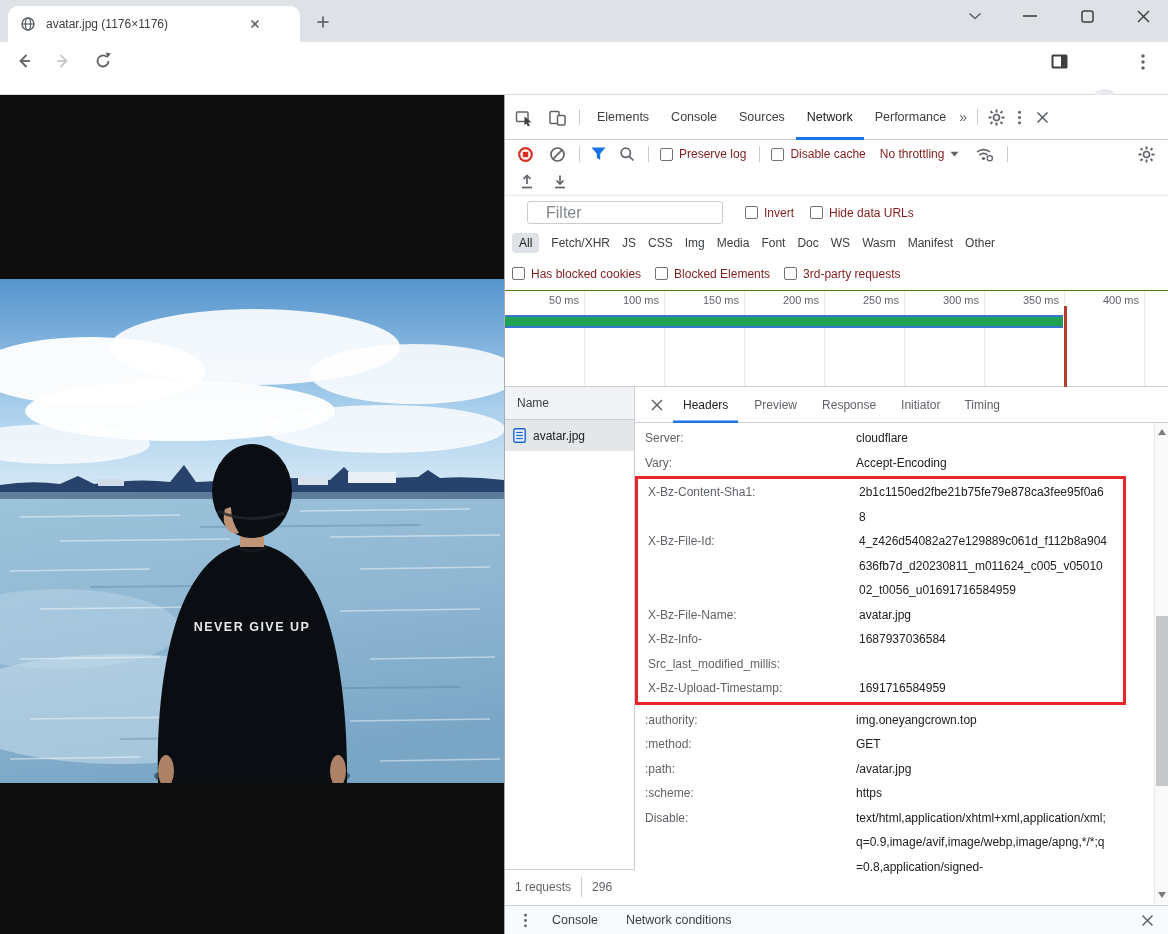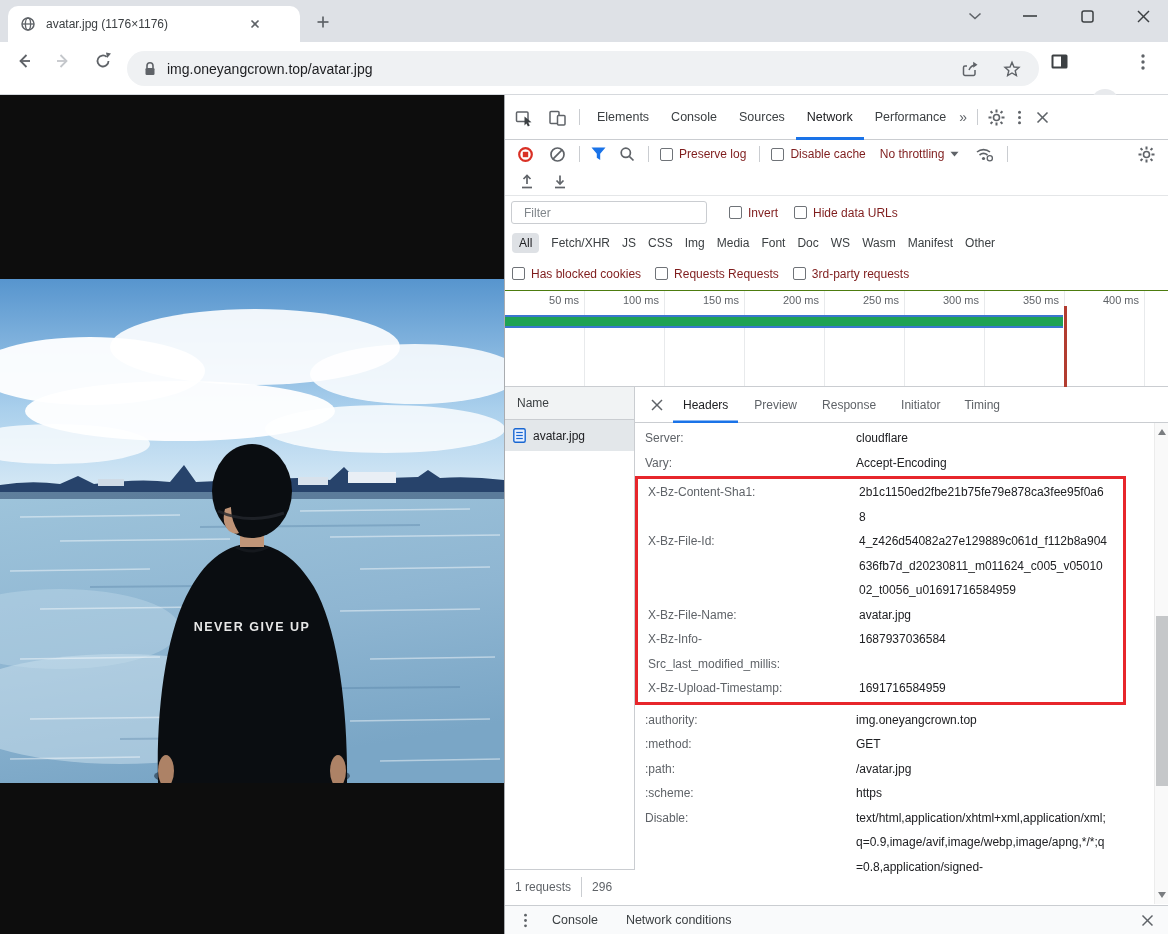--- a/index.html
+++ b/index.html
@@ -34,21 +34,21 @@
   #devtools { left:504px; top:95px; width:664px; height:839px; background:#fff; border-left:1px solid #A9ACB0; font-size:12px; }
   .vsep { width:1px; height:16px; background:#CACDD1; flex:none; }
   #dt-tabbar { height:45px; border-bottom:1px solid #CACDD1; display:flex; align-items:center; }
   .dtab { padding:0 11px; height:45px; line-height:45px; color:#3C4043; font-size:12.5px; }
   .dtab.active { color:#202124; box-shadow:inset 0 -3px 0 #1A73E8; }
   #dt-toolbar { height:28px; display:flex; align-items:center; }
   #dt-har { height:28px; display:flex; align-items:center; border-bottom:1px solid #E4E6E8; }
   .cbwrap { display:flex; align-items:center; gap:6px; color:#7f1d1d; white-space:nowrap; }
   .cbx { width:13px; height:13px; border:1.5px solid #6F7378; border-radius:2px; background:#fff; flex:none; }
   #dt-filterrow { height:33px; display:flex; align-items:center; }
-  #filterinput { margin-left:6px; width:196px; height:23px; border:1px solid #CACDD1; border-radius:3px; font-size:12px; padding:0 12px; color:#202124; font-family:"Liberation Sans",sans-serif; outline:none; }
+  #filterinput { margin-left:22px; width:196px; height:23px; border:1px solid #CACDD1; border-radius:3px; font-size:16px; padding:0 18px; color:#202124; font-family:"Liberation Sans",sans-serif; outline:none; }
   #filterinput::placeholder { color:#80868B; }
   #dt-typerow { height:28px; display:flex; align-items:center; gap:12px; padding-left:7px; color:#3C4043; }
   .typef.active { background:#DEE1E5; border-radius:4px; padding:3px 7px; color:#202124; }
   #dt-cbrow { height:34px; display:flex; align-items:center; gap:14px; padding-left:7px; border-bottom:1px solid #4d7c0f; }
 
   
   #overview { position:relative; height:96px; border-bottom:1px solid #CACDD1;
     background:repeating-linear-gradient(to right, transparent 0 79px, #E8EAEC 79px 80px); }
   .tick { position:absolute; top:3px; width:56px; text-align:right; font-size:11px; color:#5F6368; }
   #gbar { position:absolute; left:0; top:24px; width:558px; height:13px; background:#1FA254; border-top:2.5px solid #3B76CE; border-bottom:2.5px solid #3B76CE; }
@@ -152,43 +152,20 @@
         <path d="M7.5 4 L13.5 10 L7.5 16" fill="none" stroke="#C4C7CB" stroke-width="1.8"></path>
         <line x1="4" y1="10" x2="13.2" y2="10" stroke="#C4C7CB" stroke-width="1.8"></line>
       </svg>
   </span>
   <span class="abs navic" style="left:93px">
     <svg width="20" height="20" viewBox="0 0 20 20">
         <path d="M15.5 10 a5.5 5.5 0 1 1 -1.8 -4.1" fill="none" stroke="#5F6368" stroke-width="1.8"></path>
         <polygon points="13,1.5 18,2.5 14.2,7" fill="#5F6368"></polygon>
       </svg>
   </span>
-  <div id="omnibox" class="abs">
-    <span class="lock">
-      <svg width="14" height="16" viewBox="0 0 14 16">
-          <path d="M4 7 V4.8 a3 3 0 0 1 6 0 V7" fill="none" stroke="#5F6368" stroke-width="1.6"></path>
-          <rect x="2.5" y="7" width="9" height="7" rx="1.2" fill="#5F6368"></rect>
-        </svg>
-    </span>
-    <span class="url">img.oneyangcrown.top/avatar.jpg</span>
-    <span class="right">
-      <span>
-        <svg width="18" height="18" viewBox="0 0 18 18">
-            <path d="M6 6 H4 a1.5 1.5 0 0 0 -1.5 1.5 V14 a1.5 1.5 0 0 0 1.5 1.5 H12.5 A1.5 1.5 0 0 0 14 14 V10" fill="none" stroke="#5F6368" stroke-width="1.5"></path>
-            <path d="M8 10 C9.5 6.5 11.5 5 15 5" fill="none" stroke="#5F6368" stroke-width="1.5"></path>
-            <polygon points="12.2,1.8 16.5,4.8 12.2,7.8" fill="#5F6368"></polygon>
-          </svg>
-      </span>
-      <span>
-        <svg width="18" height="18" viewBox="0 0 18 18">
-            <path d="M9 2.2 L11 7 L16 7.4 L12.2 10.7 L13.4 15.6 L9 13 L4.6 15.6 L5.8 10.7 L2 7.4 L7 7 Z" fill="none" stroke="#5F6368" stroke-width="1.4"></path>
-          </svg>
-      </span>
-    </span>
-  </div>
   <span class="abs" style="left:1050px; top:10px">
     <svg width="19" height="19" viewBox="0 0 19 19">
         <rect x="1.5" y="2.5" width="16" height="14" rx="1.5" fill="#3C4043"></rect>
         <rect x="3.5" y="4.5" width="7.5" height="10" fill="#fff"></rect>
       </svg>
   </span>
   <div id="avatarbtn" class="abs">
     <svg width="18" height="18" viewBox="0 0 18 18">
         <circle cx="9" cy="6.2" r="3.2" fill="#41536E"></circle>
         <path d="M2.8 16 a6.2 5 0 0 1 12.4 0 Z" fill="#41536E"></path>
@@ -437,21 +414,21 @@
     <span class="typef">Other</span>
   </div>
 
   <div id="dt-cbrow">
     <span class="cbwrap">
       <span class="cbx"></span>
         <span>Has blocked cookies</span>
     </span>
     <span class="cbwrap">
       <span class="cbx"></span>
-        <span>Requests Requests</span>
+        <span>Blocked Elements</span>
     </span>
     <span class="cbwrap">
       <span class="cbx"></span>
         <span>3rd-party requests</span>
     </span>
   </div>
 
   <div id="overview">
     <span class="tick" style="left:18px">50 ms</span>
     <span class="tick" style="left:98px">100 ms</span>

